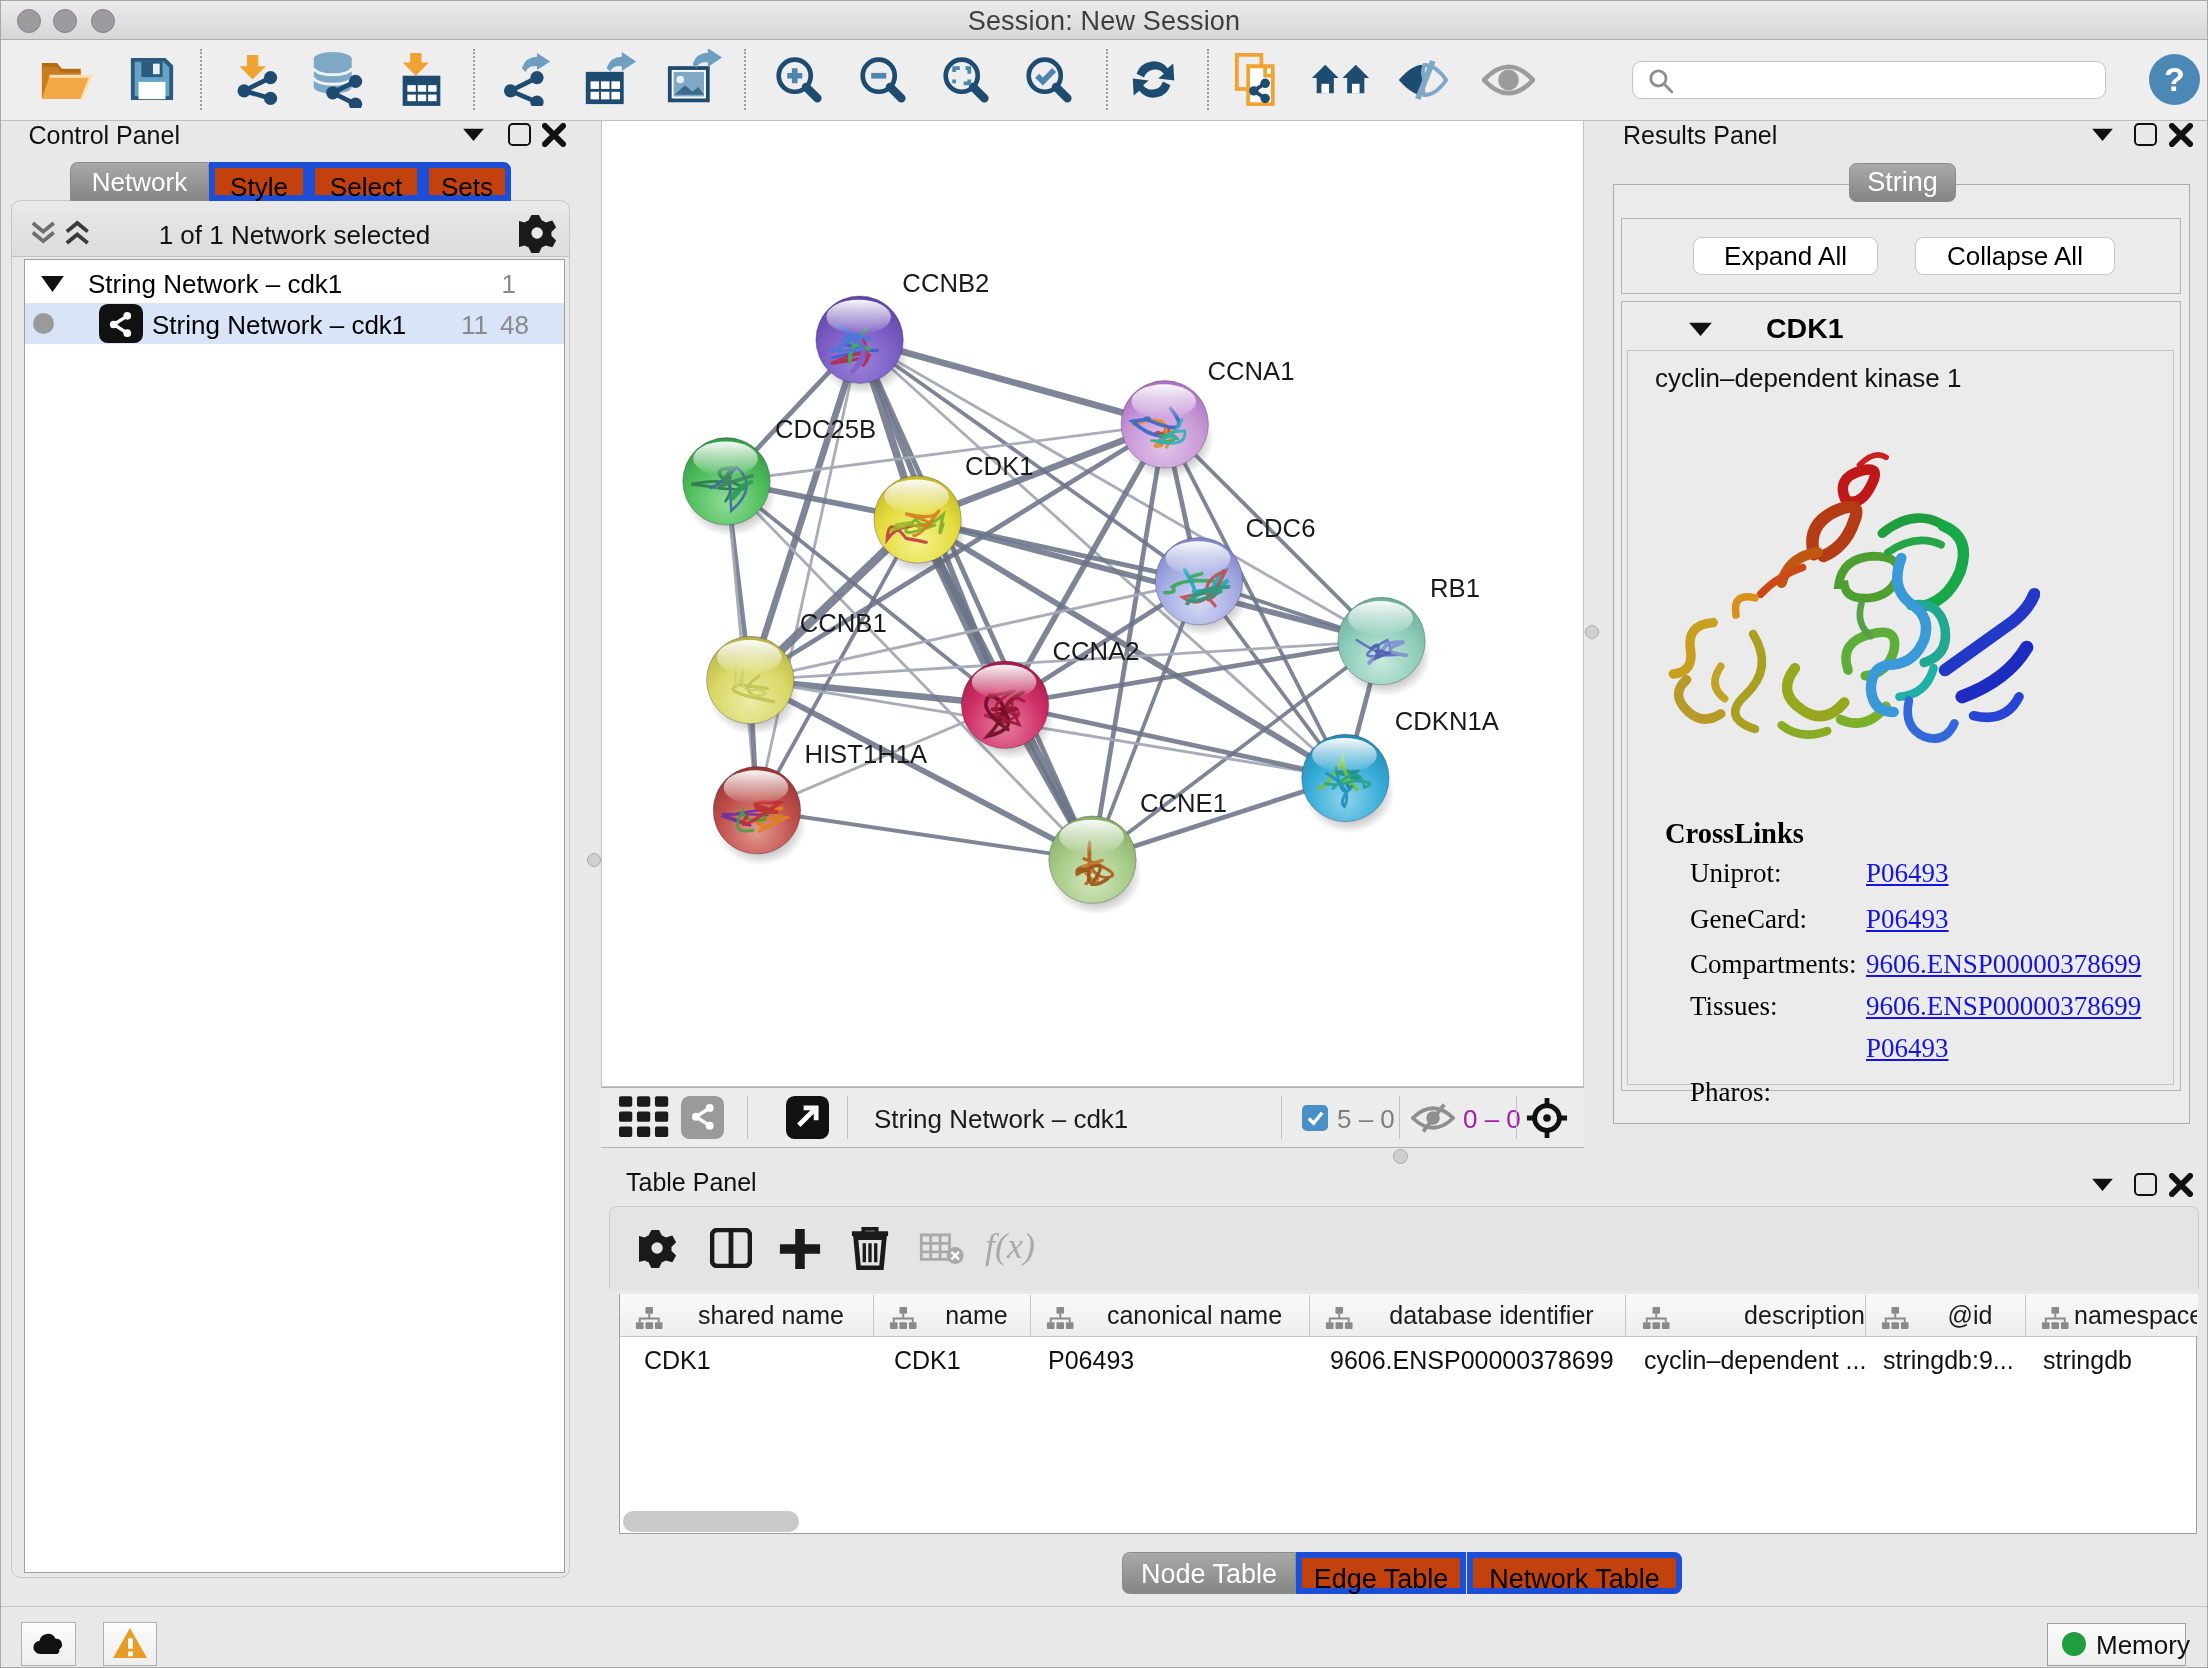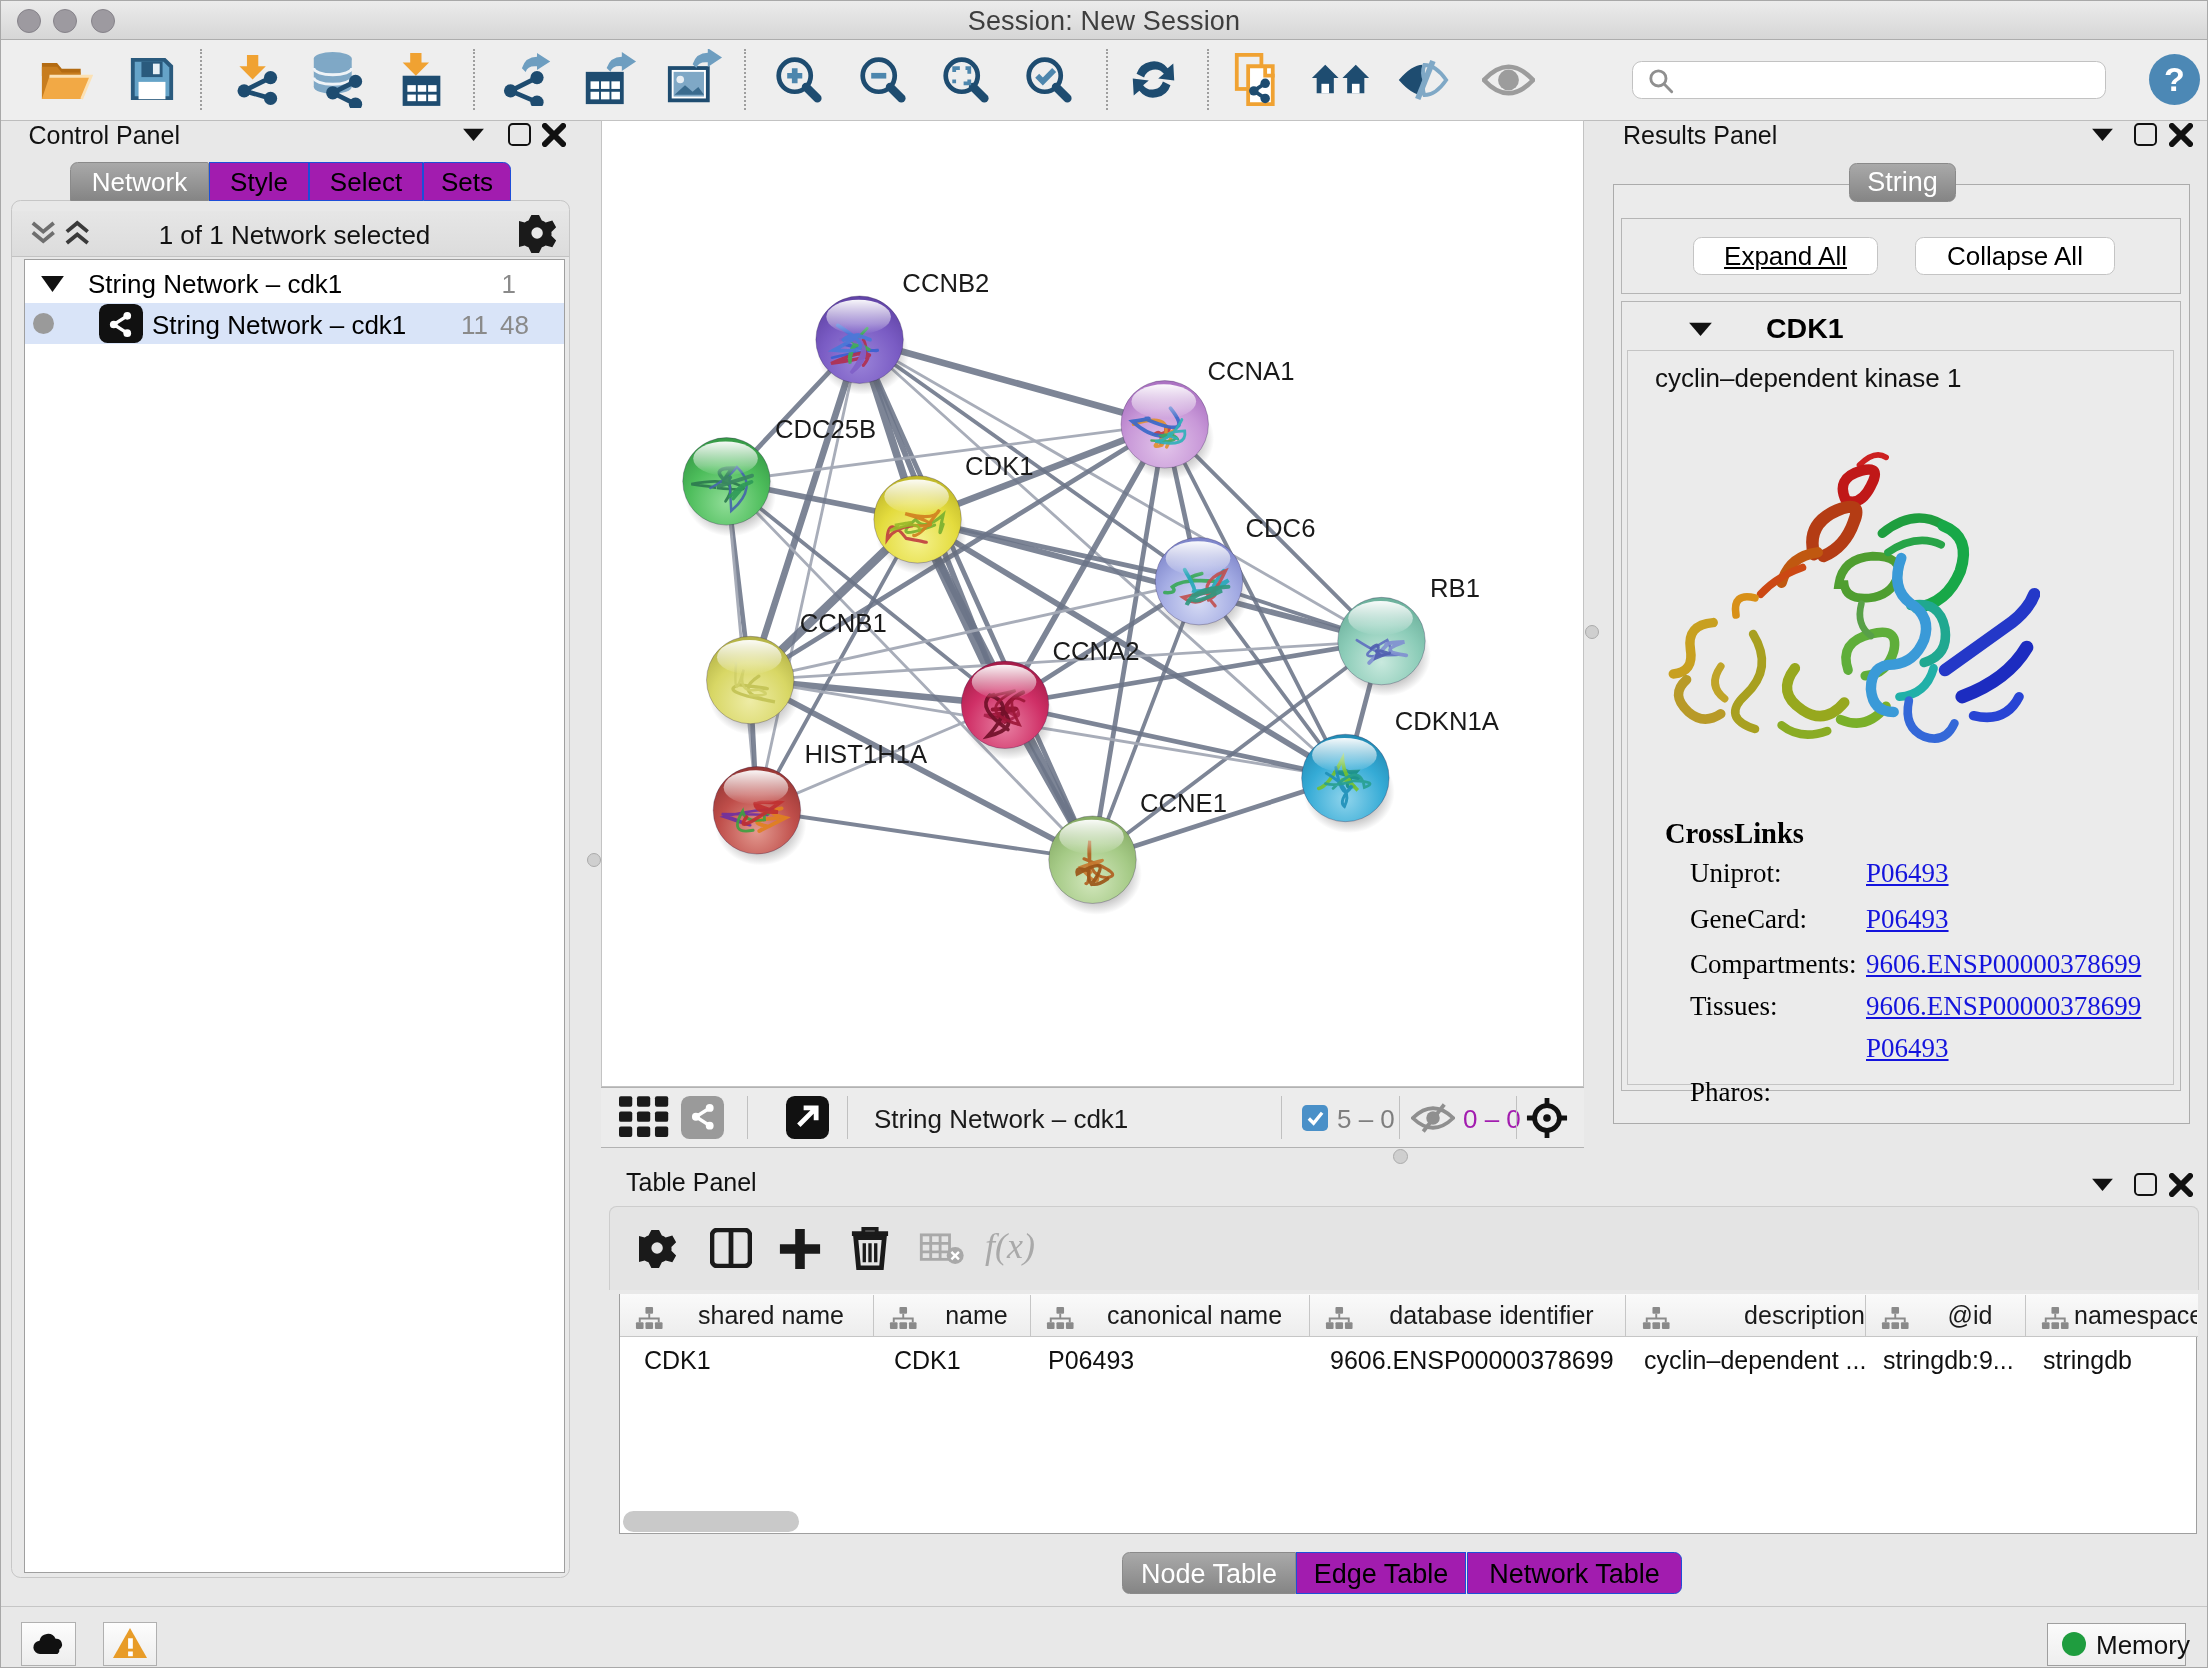--- a/index.html
+++ b/index.html
@@ -6,21 +6,21 @@
 body{width:2208px;height:1668px;position:relative;overflow:hidden;background:#e8e8e8;font-family:"Liberation Sans",sans-serif;-webkit-font-smoothing:antialiased;}
 .abs{position:absolute;}
 .titlebar{left:0;top:0;width:2208px;height:39px;background:linear-gradient(#ececec,#d6d6d6);border-bottom:1px solid #adadad;}
 .light{width:22px;height:22px;border-radius:50%;background:#9d9aa0;border:1px solid #86838a;top:8.6px;}
 .title{width:2208px;text-align:center;top:5.7px;font-size:27px;font-weight:500;color:#3e3e3e;letter-spacing:0.2px;}
 .toolbar{left:0;top:40px;width:2208px;height:80px;background:#eeeeee;border-bottom:1px solid #bdbdbd;}
 .tsep{top:9.5px;height:61px;width:0;border-left:2.9px dotted #9e9e9e;}
 .searchbox{left:1632px;top:61px;width:474px;height:38px;background:#fff;border:1px solid #c2c2c2;border-radius:9.5px;box-sizing:border-box;}
 .help{left:2149px;top:54px;width:51px;height:51px;border-radius:50%;background:#4c88b5;color:#fff;font-size:34px;font-weight:bold;text-align:center;line-height:51px;}
 .panelhead{font-size:25px;color:#111;}
-.tab{box-sizing:border-box;border:1px solid #1d4ed8;background:#a21caf;color:#000;text-align:center;font-size:26px;}
+.tab{box-sizing:border-box;border:6px solid #1d4ed8;background:#c2410c;color:#000;text-align:center;font-size:26px;}
 .tabsel{background:linear-gradient(#a9a9a9,#858585);color:#fff;border:1px solid #8a8a8a;}
 svg{display:block;}
 .seriflink{color:#1414dd;text-decoration:underline;}
 </style>
 </head>
 <body>
 
 <div class="abs titlebar"></div>
 <div class="abs light" style="left:17px;"></div>
 <div class="abs light" style="left:53px;"></div>
@@ -577,21 +577,21 @@
 <div class="abs" style="left:2134px;top:123px;width:23px;height:23px;border:2.9px solid #111;border-radius:4.8px;box-sizing:border-box;"></div>
 <svg class="abs" style="left:2169px;top:123px;" width="24" height="24" viewBox="0 0 25 25">
       <path d="M3 3 L22 22 M22 3 L3 22" stroke="#111" stroke-width="6" stroke-linecap="round"></path>
     </svg>
 
 <div class="abs" style="left:1613px;top:184px;width:575px;height:938px;border:1px solid #ababab;background:#ebebeb;"></div>
 
 <div class="abs" style="left:1849px;top:163px;width:107px;height:39px;background:linear-gradient(#a9a9a9,#858585);border:1px solid #8a8a8a;border-radius:7.6px;box-sizing:border-box;color:#fff;font-size:27px;text-align:center;line-height:37px;">String</div>
 
 <div class="abs" style="left:1621px;top:218px;width:560px;height:76px;border:1px solid #b5b5b5;box-sizing:border-box;"></div>
-<div class="abs" style="left:1693px;top:237px;width:185px;height:38px;background:#fff;border:1px solid #c4c4c4;border-radius:8.6px;box-sizing:border-box;font-size:26px;color:#000;text-align:center;line-height:36px;text-decoration:underline;">Expand All</div>
+<div class="abs" style="left:1693px;top:237px;width:185px;height:38px;background:#fff;border:1px solid #c4c4c4;border-radius:8.6px;box-sizing:border-box;font-size:26px;color:#000;text-align:center;line-height:36px;">Expand All</div>
 <div class="abs" style="left:1915px;top:237px;width:200px;height:38px;background:#fff;border:1px solid #c4c4c4;border-radius:8.6px;box-sizing:border-box;font-size:26px;color:#000;text-align:center;line-height:36px;">Collapse All</div>
 
 <div class="abs" style="left:1621px;top:301px;width:560px;height:790px;border:1px solid #b5b5b5;box-sizing:border-box;"></div>
 <svg class="abs" style="left:1688px;top:320px;" width="25" height="18" viewBox="0 0 26 19">
       <path d="M1 3 h24 L13 17 z" fill="#111"></path>
     </svg>
 <div class="abs" style="left:1766px;top:312px;font-size:28.5px;font-weight:bold;color:#000;">CDK1</div>
 <div class="abs" style="left:1627px;top:350px;width:547px;height:735px;border:1px solid #c4c4c4;box-sizing:border-box;"></div>
 <div class="abs" style="left:1655px;top:363px;font-size:26px;color:#111;">cyclin–dependent kinase 1</div>
 

